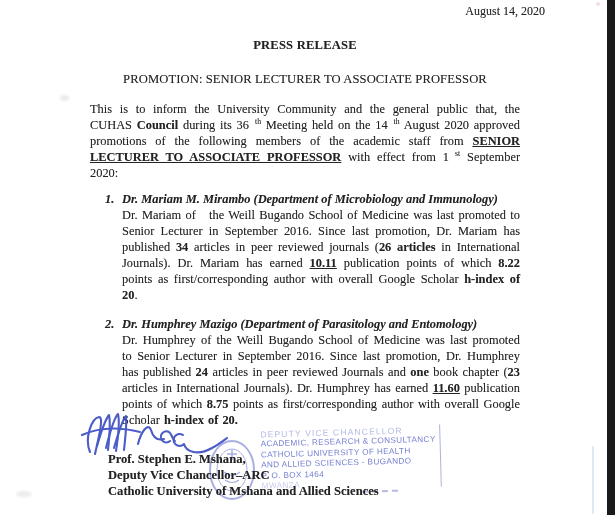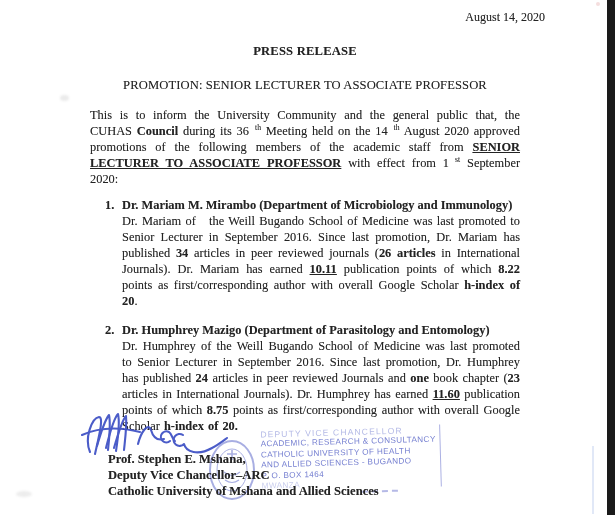--- a/index.html
+++ b/index.html
@@ -10,21 +10,21 @@
     font-family:"Liberation Serif","DejaVu Serif",serif;
     color:#232323;
     overflow:hidden;
     text-shadow:0 0 .4px rgba(0,0,0,.28);
   }
   .b{font-weight:bold;}
   .u{text-decoration:underline;}
   sup{font-size:.62em;vertical-align:super;line-height:0;padding-left:6px;}
 
   .date{
-    padding:10px 70px 0 0;
+    padding:4px 70px 0 0;
     text-align:right;
     font-size:12px;
   }
   .press{
     margin-top:19px;
     text-align:center;
     width:430px;margin-left:90px;
     font-weight:bold;font-size:12.6px;letter-spacing:.2px;
   }
   .doc-title{
@@ -34,21 +34,21 @@
     font-weight:normal;font-size:12.6px;letter-spacing:.1px;
   }
   .intro{
     margin:14px 95px 0 90px;
     font-size:12.4px;line-height:16px;
     text-align:justify;
     word-spacing:1px;
   }
   .items{margin:10px 95px 0 105px;}
   .item{margin-bottom:13px;}
-  .item-head{font-weight:bold;font-size:12.4px;line-height:16px;}
+  .item-head{font-weight:bold;font-size:12.4px;line-height:16px;font-style:italic;}
   .item-num{display:inline-block;width:17px;}
   .item-body{
     margin-left:17px;
     font-size:12.4px;line-height:16px;
     text-align:justify;
     word-spacing:1px;
   }
 
   .sig-svg{position:absolute;left:80px;top:408px;}
   .name-block{

